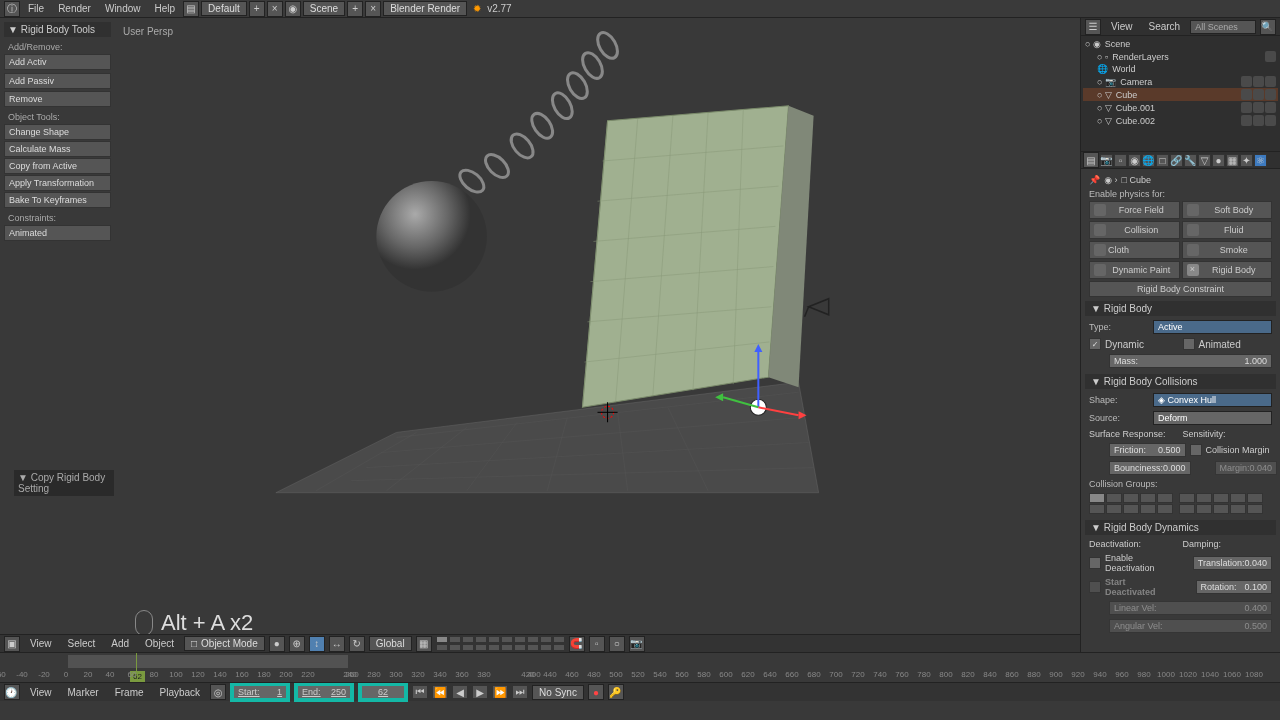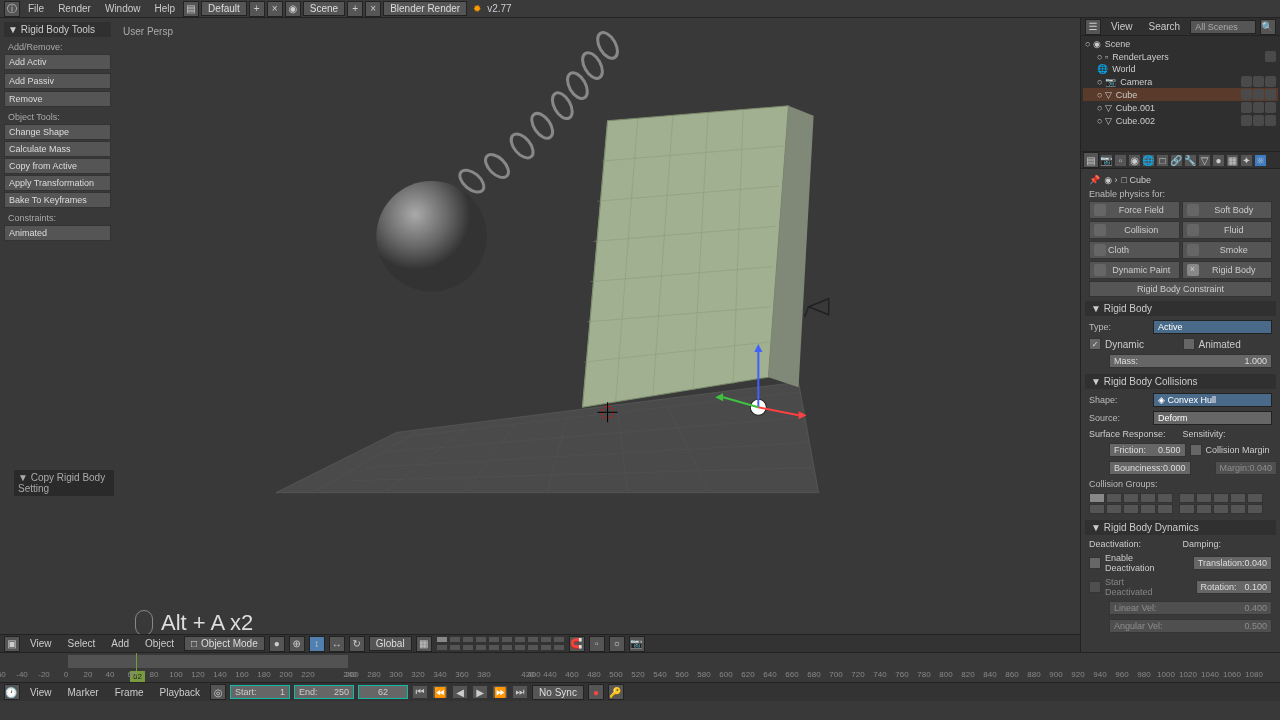--- a/index.html
+++ b/index.html
@@ -67,21 +67,21 @@
 .viewport-header { height: 18px; background: #333; display: flex; align-items: center; padding: 0 4px; gap: 4px; border-top: 1px solid #222; position: absolute; bottom: 68px; left: 0; right: 200px; }
 
 .timeline { position: absolute; bottom: 19px; left: 0; right: 0; height: 49px; background: #393939; border-top: 1px solid #222; }
 .timeline-scrubber { height: 30px; background: #393939; position: relative; border-bottom: 1px solid #222; }
 .timeline-marker { position: absolute; top: 0; bottom: 0; width: 1px; background: #7a9a3f; }
 .timeline-current { position: absolute; bottom: 0; padding: 1px 3px; background: #7a9a3f; color: #222; font-size: 8px; }
 .timeline-range { position: absolute; top: 2px; bottom: 14px; background: #525252; }
 .timeline-ticks { position: absolute; bottom: 0; left: 0; right: 0; height: 12px; display: flex; }
 .tick-label { position: absolute; font-size: 8px; color: #888; transform: translateX(-50%); }
 .timeline-controls { height: 18px; background: #333; display: flex; align-items: center; padding: 0 4px; gap: 4px; }
-.frame-input { background: #666; border: 1px solid #14b8a6; padding: 1px 4px; font-size: 9px; width: 60px; display: flex; justify-content: space-between; }
+.frame-input { background: #666; border: 4px solid #14b8a6; padding: 1px 4px; font-size: 9px; width: 60px; display: flex; justify-content: space-between; text-decoration: underline; }
 .play-btn { width: 16px; height: 14px; background: #555; border: 1px solid #333; display: inline-flex; align-items: center; justify-content: center; }
 
 svg.scene { position: absolute; top: 0; left: 0; width: 100%; height: 100%; }
 </style>
 </head>
 <body>
 
 <div class="top-bar">
   <span class="icon-btn">ⓘ</span>
   <span class="menu-item">File</span>
@@ -389,21 +389,21 @@
       <div class="prop-row">
         <span class="checkbox"></span>
         <span style="flex:1;font-size:9px;">Enable Deactivation</span>
         <span class="prop-number" style="display:flex;flex:1;">
             <span>Translation:</span>
             <span style="margin-left:auto;">0.040</span>
           </span>
       </div>
       <div class="prop-row">
         <span class="checkbox" style="opacity:0.5;"></span>
-        <span style="flex:1;font-size:9px;opacity:0.5;">Start Deactivated</span>
+        <span style="flex:1;font-size:9px;opacity:0.5;font-weight:bold;">Start Deactivated</span>
         <span class="prop-number" style="display:flex;flex:1;">
             <span>Rotation:</span>
             <span style="margin-left:auto;">0.100</span>
           </span>
       </div>
       <div class="prop-row">
         <span class="prop-number" style="display:flex;flex:1;opacity:0.5;">
             <span>Linear Vel:</span>
             <span style="margin-left:auto;">0.400</span>
           </span>

